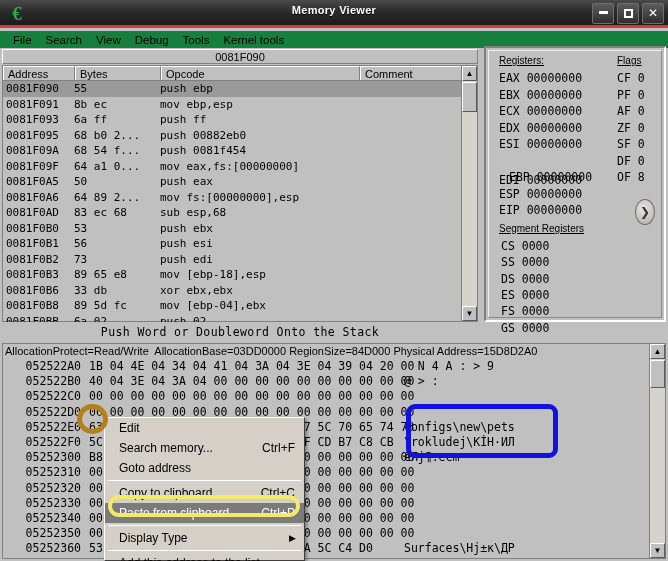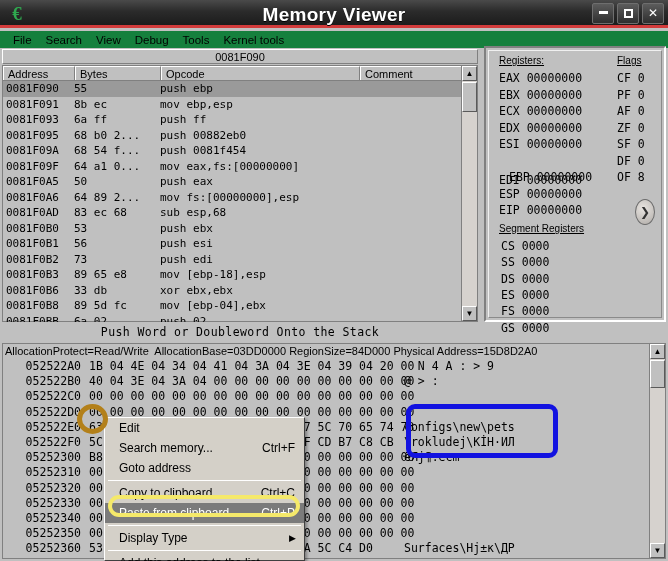--- a/index.html
+++ b/index.html
@@ -12,21 +12,21 @@
   #app { position:relative; width:668px; height:561px; background:#c0c0c0; overflow:hidden; }
 
   
   .titlebar{
     position:absolute; left:0; top:0; width:668px; height:28px;
     background:linear-gradient(to bottom,#4a4a4a 0%,#2b2b2b 45%,#1c1c1c 100%);
     border-bottom:3px solid #d23b3b;
   }
   .title-text{
     position:absolute; left:0; top:4px; width:668px; text-align:center;
-    color:#ffffff; font-size:19px; font-weight:bold; letter-spacing:.3px;
+    color:#ffffff; font-size:11px; font-weight:bold; letter-spacing:.3px;
     text-shadow:0 1px 0 #000;
   }
   .ce-logo{
     position:absolute; left:6px; top:3px; width:22px; height:22px;
     color:#2fa84f; font-size:19px; font-weight:bold; line-height:21px;
     text-align:center; font-family:"Liberation Serif", serif;
   }
   .winbtns{ position:absolute; right:4px; top:3px; height:22px; display:flex; gap:3px; }
   .winbtn{
     width:22px; height:21px;

